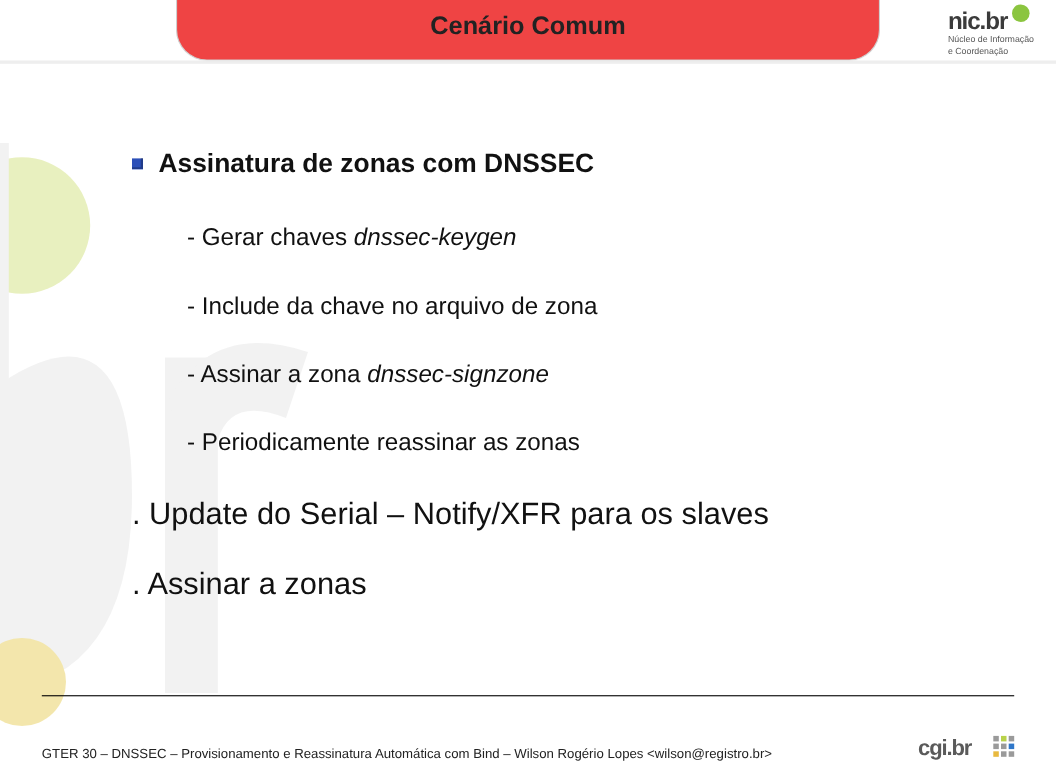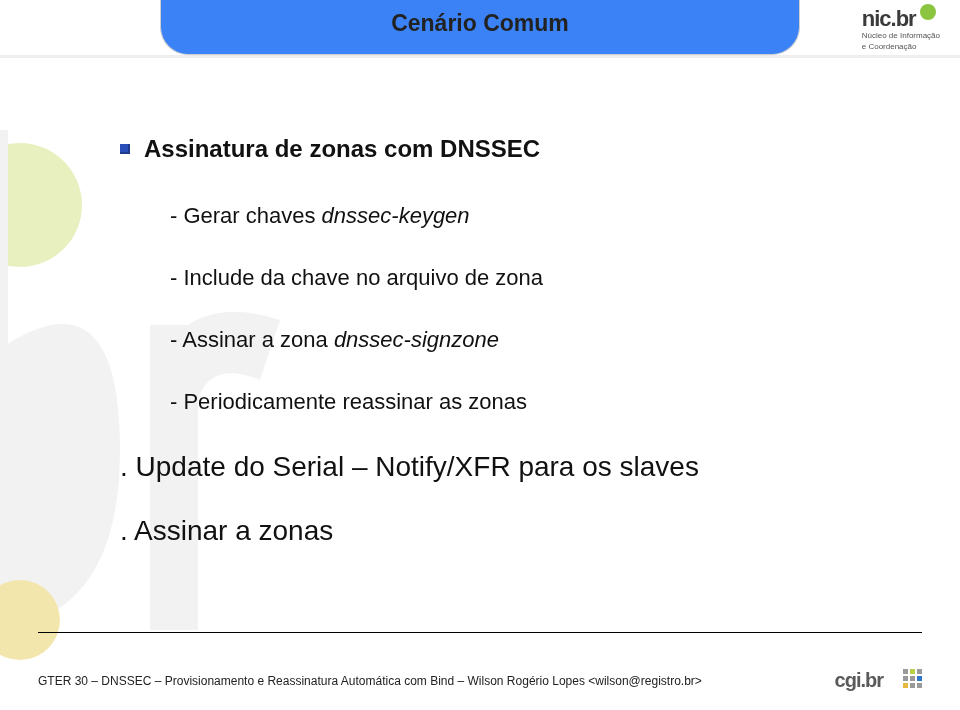--- a/index.html
+++ b/index.html
@@ -18,21 +18,21 @@
     height: 80px;
     width: 100%;
   }
   .tab {
     position: absolute;
     left: 50%;
     transform: translateX(-50%);
     top: 0;
     width: 640px;
     height: 55px;
-    background: #3b82f6;
+    background: #ef4444;
     border: 1px solid #cfcfcf;
     border-top: none;
     border-radius: 0 0 28px 28px;
     text-align: center;
     box-shadow: 0 1px 0 rgba(0,0,0,.02);
   }
   .tab h1 {
     font-size: 23px;
     font-weight: bold;
     color: #222;
@@ -124,21 +124,21 @@
     right: 38px;
     bottom: 18px;
     font-size: 12px;
     color: #222;
     border-top: 1px solid #000;
     padding-top: 4px;
   }
   .footer-inner {
     display: flex;
     justify-content: space-between;
-    align-items: center;
+    align-items: flex-end;
     margin-top: 32px;
   }
   .cgi-logo {
     display: flex;
     align-items: center;
     gap: 20px;
   }
   .cgi-logo .cgi-text {
     font-size: 20px; font-weight: 700; color: #5a5a5a; letter-spacing: -1px;
   }

